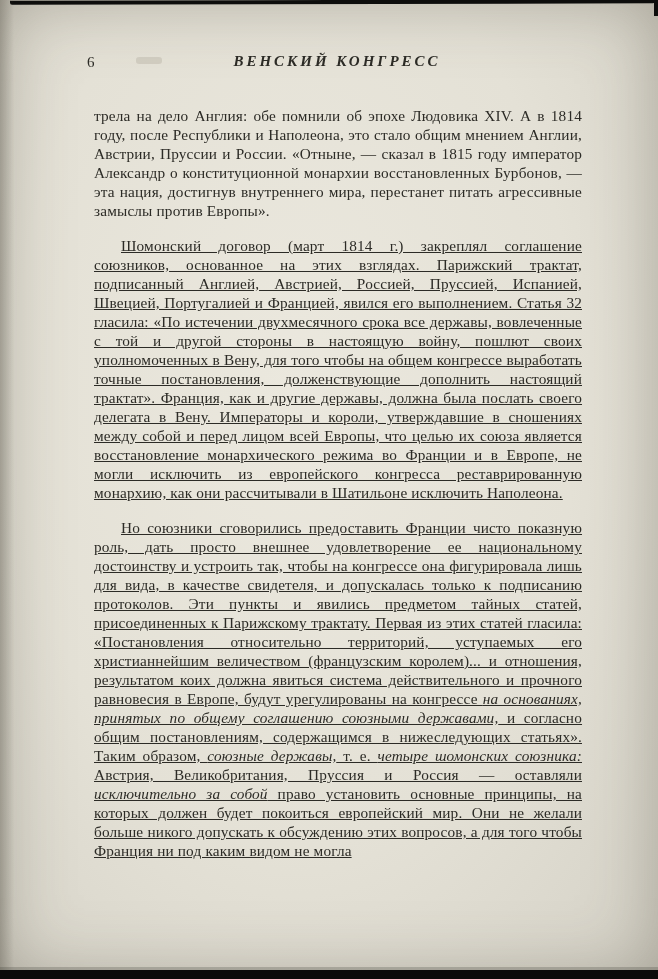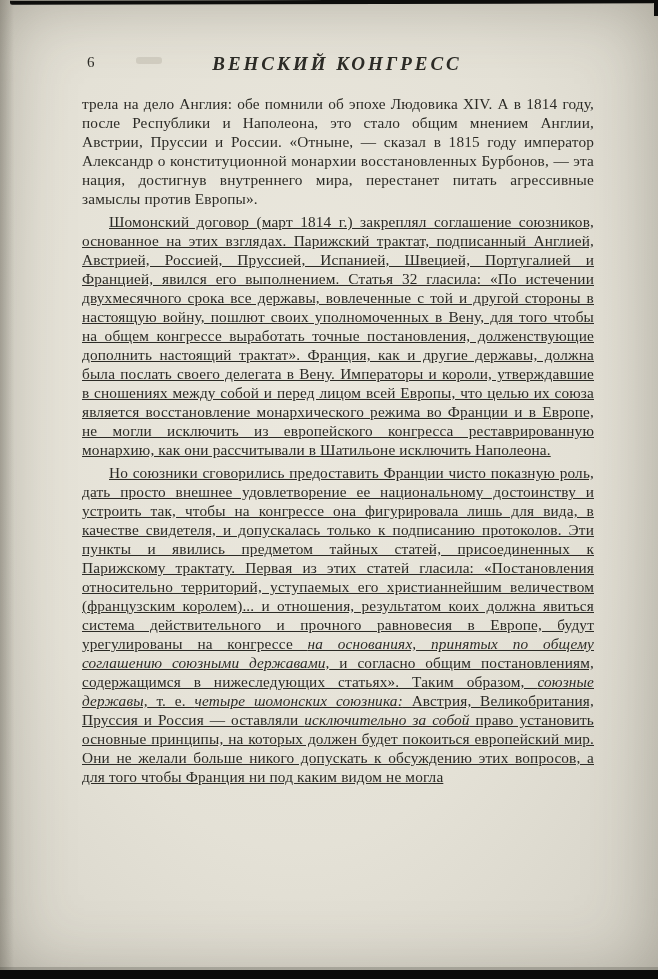--- a/index.html
+++ b/index.html
@@ -68,21 +68,21 @@
     font-size: 15px;
     letter-spacing: 1px;
   }
   .running-title {
     position: absolute;
     left: 0; right: 0;
     top: 0;
     text-align: center;
     font-style: italic;
     font-weight: bold;
-    font-size: 19px;
+    font-size: 15px;
     letter-spacing: 3px;
     white-space: nowrap;
   }
   .header-rule-speck {
     position: absolute;
     top: 4px;
     left: 58px;
     width: 26px;
     height: 7px;
     background: rgba(120, 115, 100, 0.18);
@@ -93,21 +93,21 @@
   .body-text {
     position: absolute;
     top: 90px;
     left: 78px;
     width: 520px;
     text-align: justify;
     font-size: 15.3px;
     line-height: 19px;
     letter-spacing: 0.15px;
   }
-  .para { margin: 4px; }
+  .para { margin: 16px; }
   .para.indent { text-indent: 27px; text-decoration: underline; }
   .em { font-style: italic; }
 </style>
 </head>
 <body>
 
 <div class="scan">
 
   <div class="edge-top"></div>
   <div class="edge-top-right-tick"></div>

